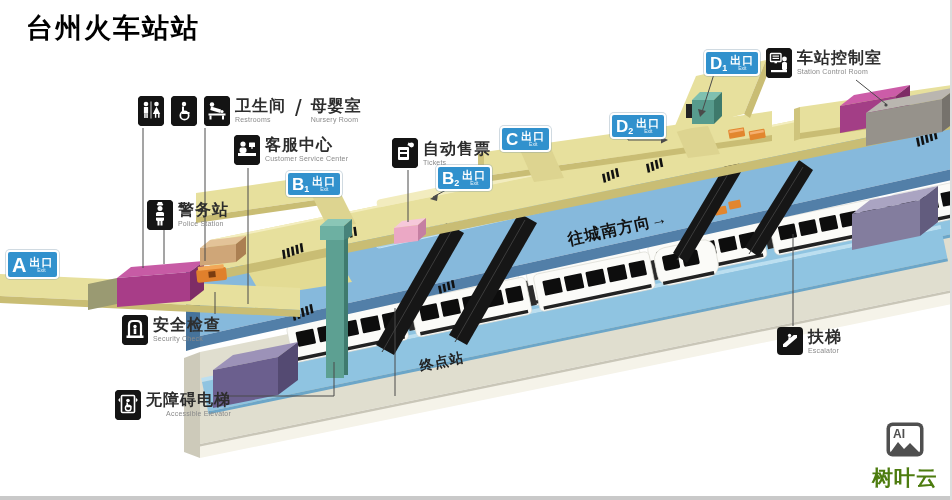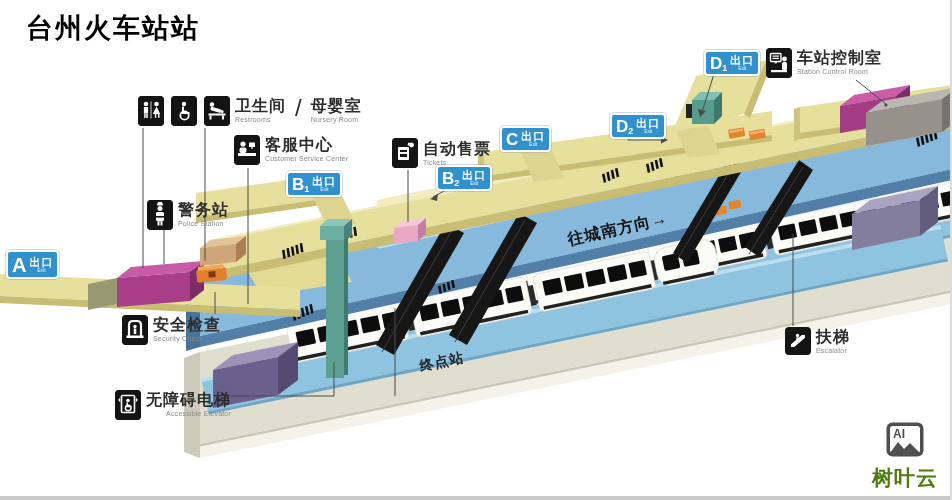--- a/index.html
+++ b/index.html
@@ -478,21 +478,21 @@
     <polygon points="3.2,10 5.2,7.5 5.2,12.5" fill="#fff"></polygon>
         <polygon points="22.8,10 20.8,7.5 20.8,12.5" fill="#fff"></polygon>
   </svg>
   <div class="ftext">
     <span class="fzh">无障碍电梯</span>
     <span class="fen">Accessible Elevator</span>
   </div>
 </div>
 
 
-<div class="fac" style="left:777px;top:327px;margin-left:8px;">
+<div class="fac" style="left:777px;top:327px;">
   <svg class="fic" viewBox="0 0 26 30" style="height:28px;">
     <rect width="26" height="28" rx="5" fill="#141414"></rect>
     <polygon points="5.5,18.5 17,8.5 20.5,8.5 20.5,11.5 9,21.5 5.5,21.5" fill="#fff"></polygon>
     <circle cx="12.5" cy="9" r="1.8" fill="#fff"></circle>
         <rect x="11.3" y="11" width="2.4" height="4.5" fill="#fff"></rect>
   </svg>
   <div class="ftext">
     <span class="fzh">扶梯</span>
     <span class="fen">Escalator</span>
   </div>

